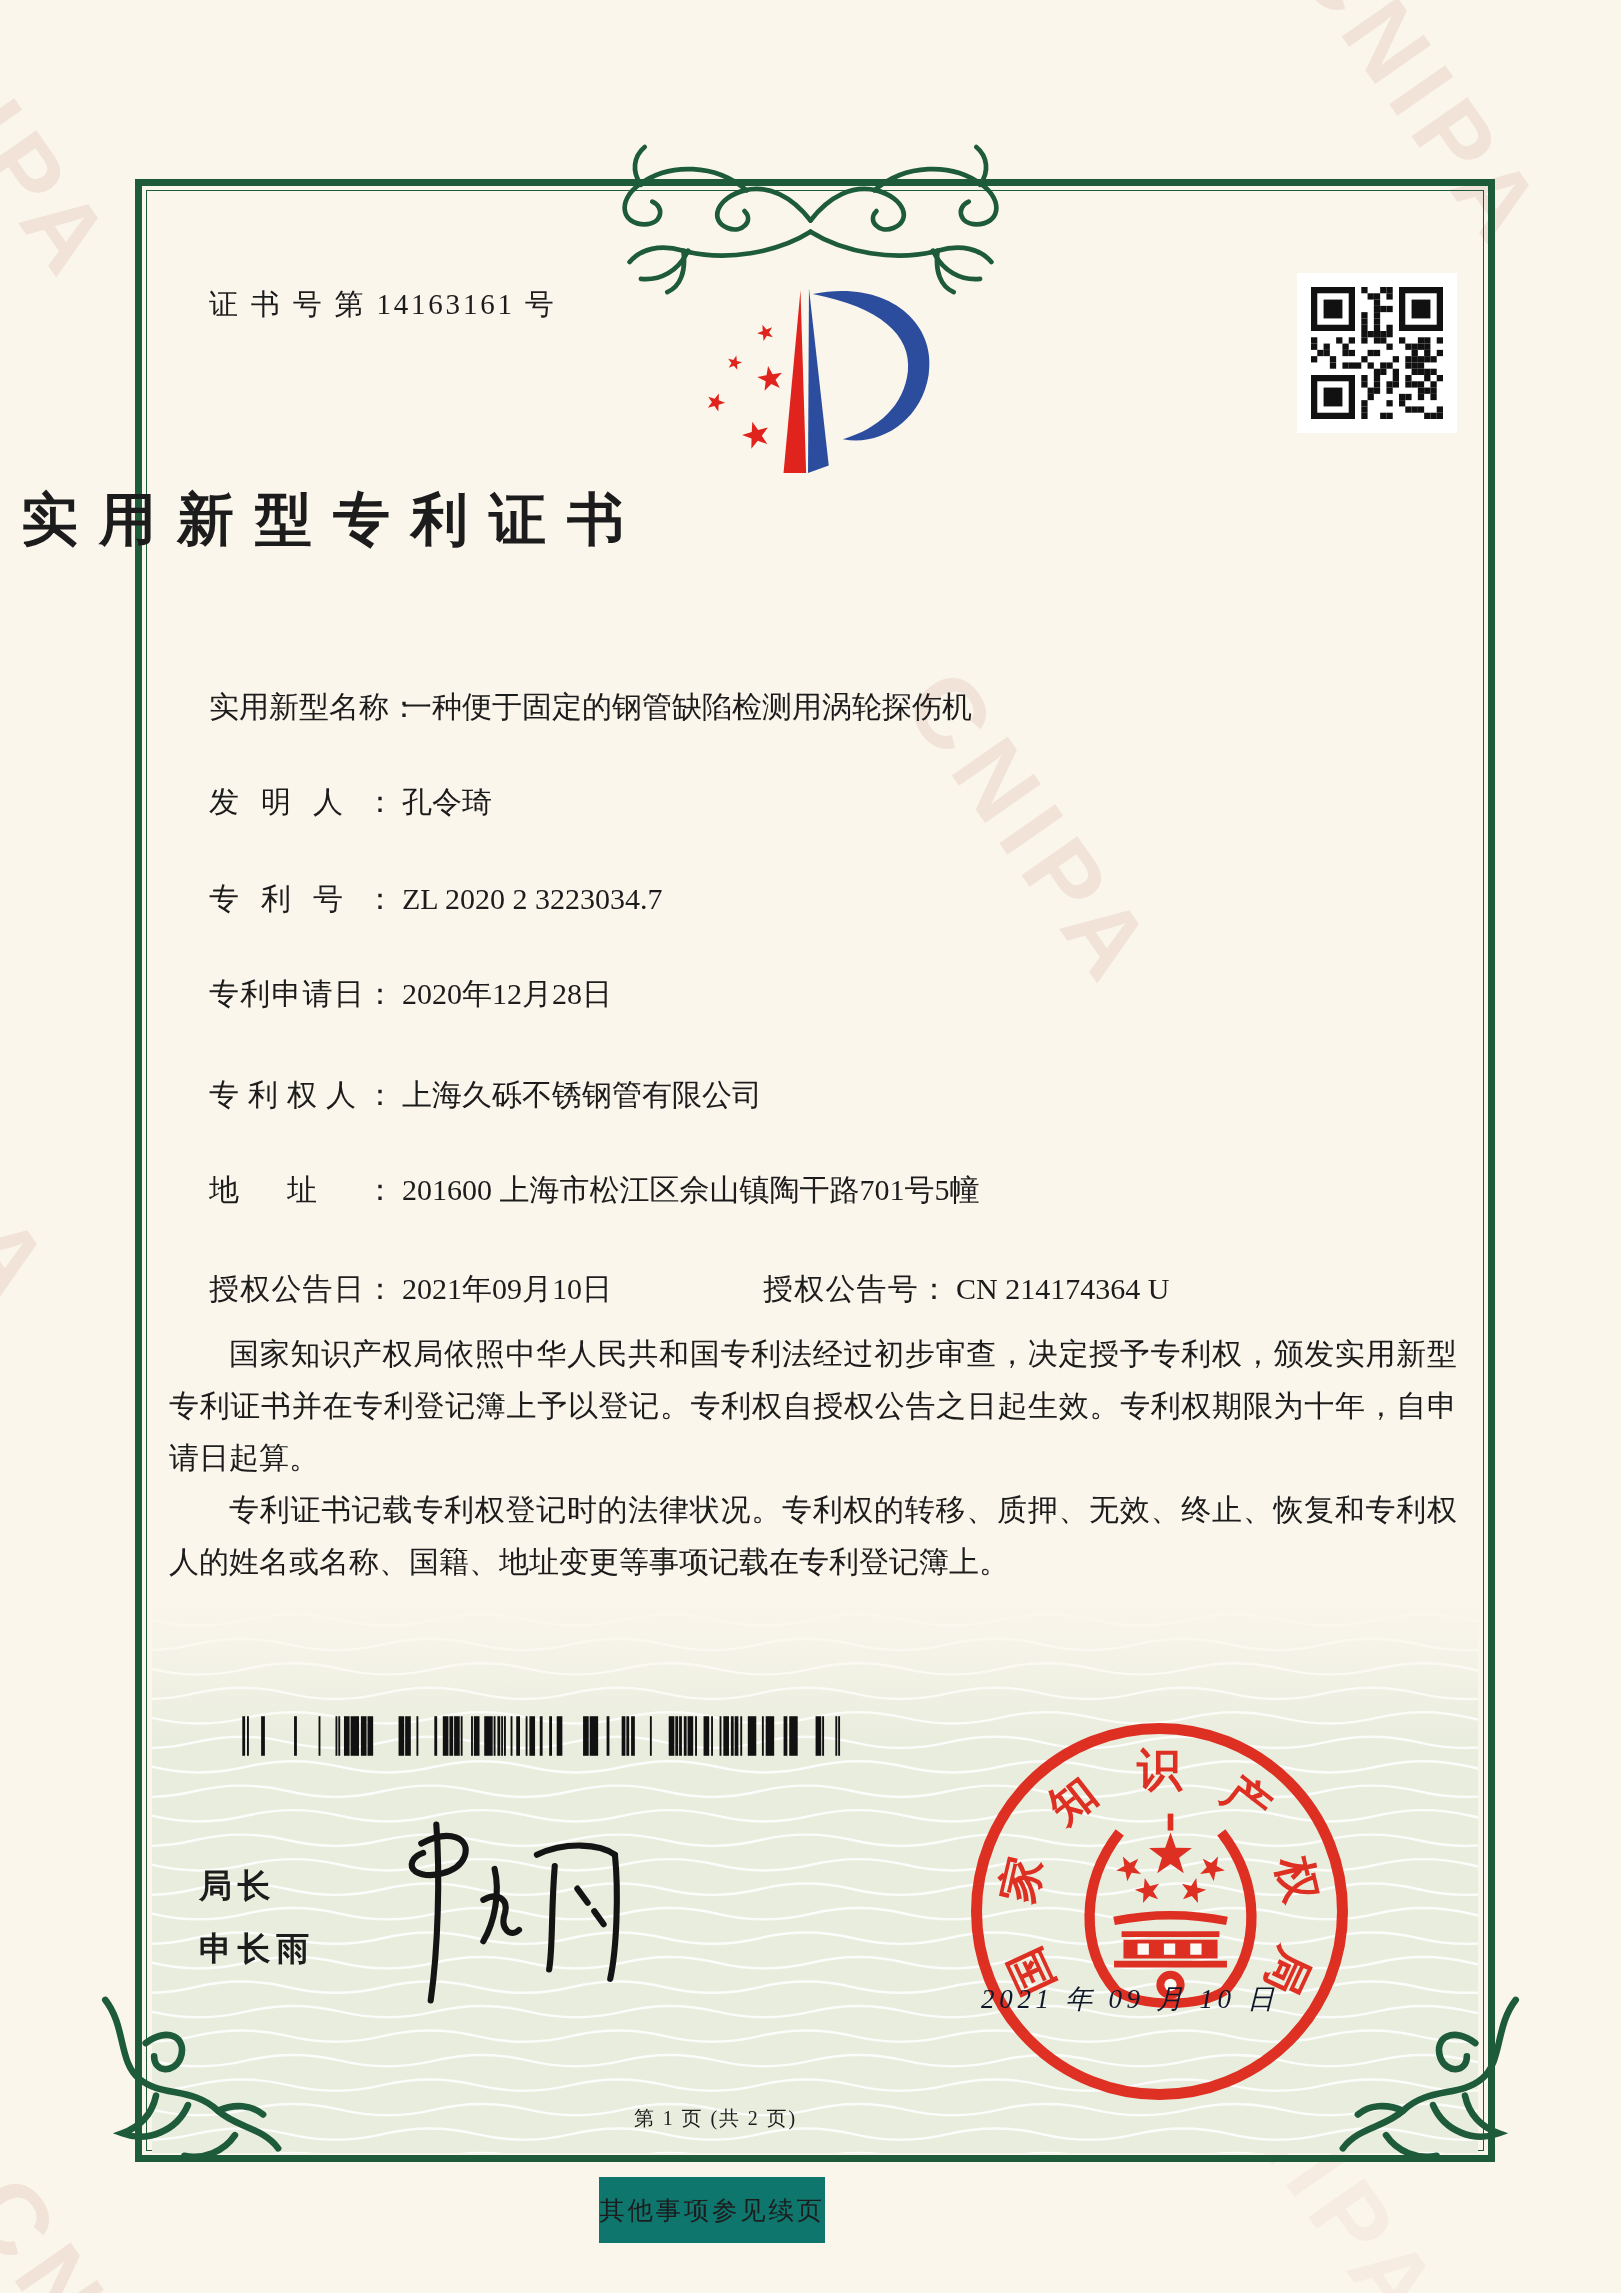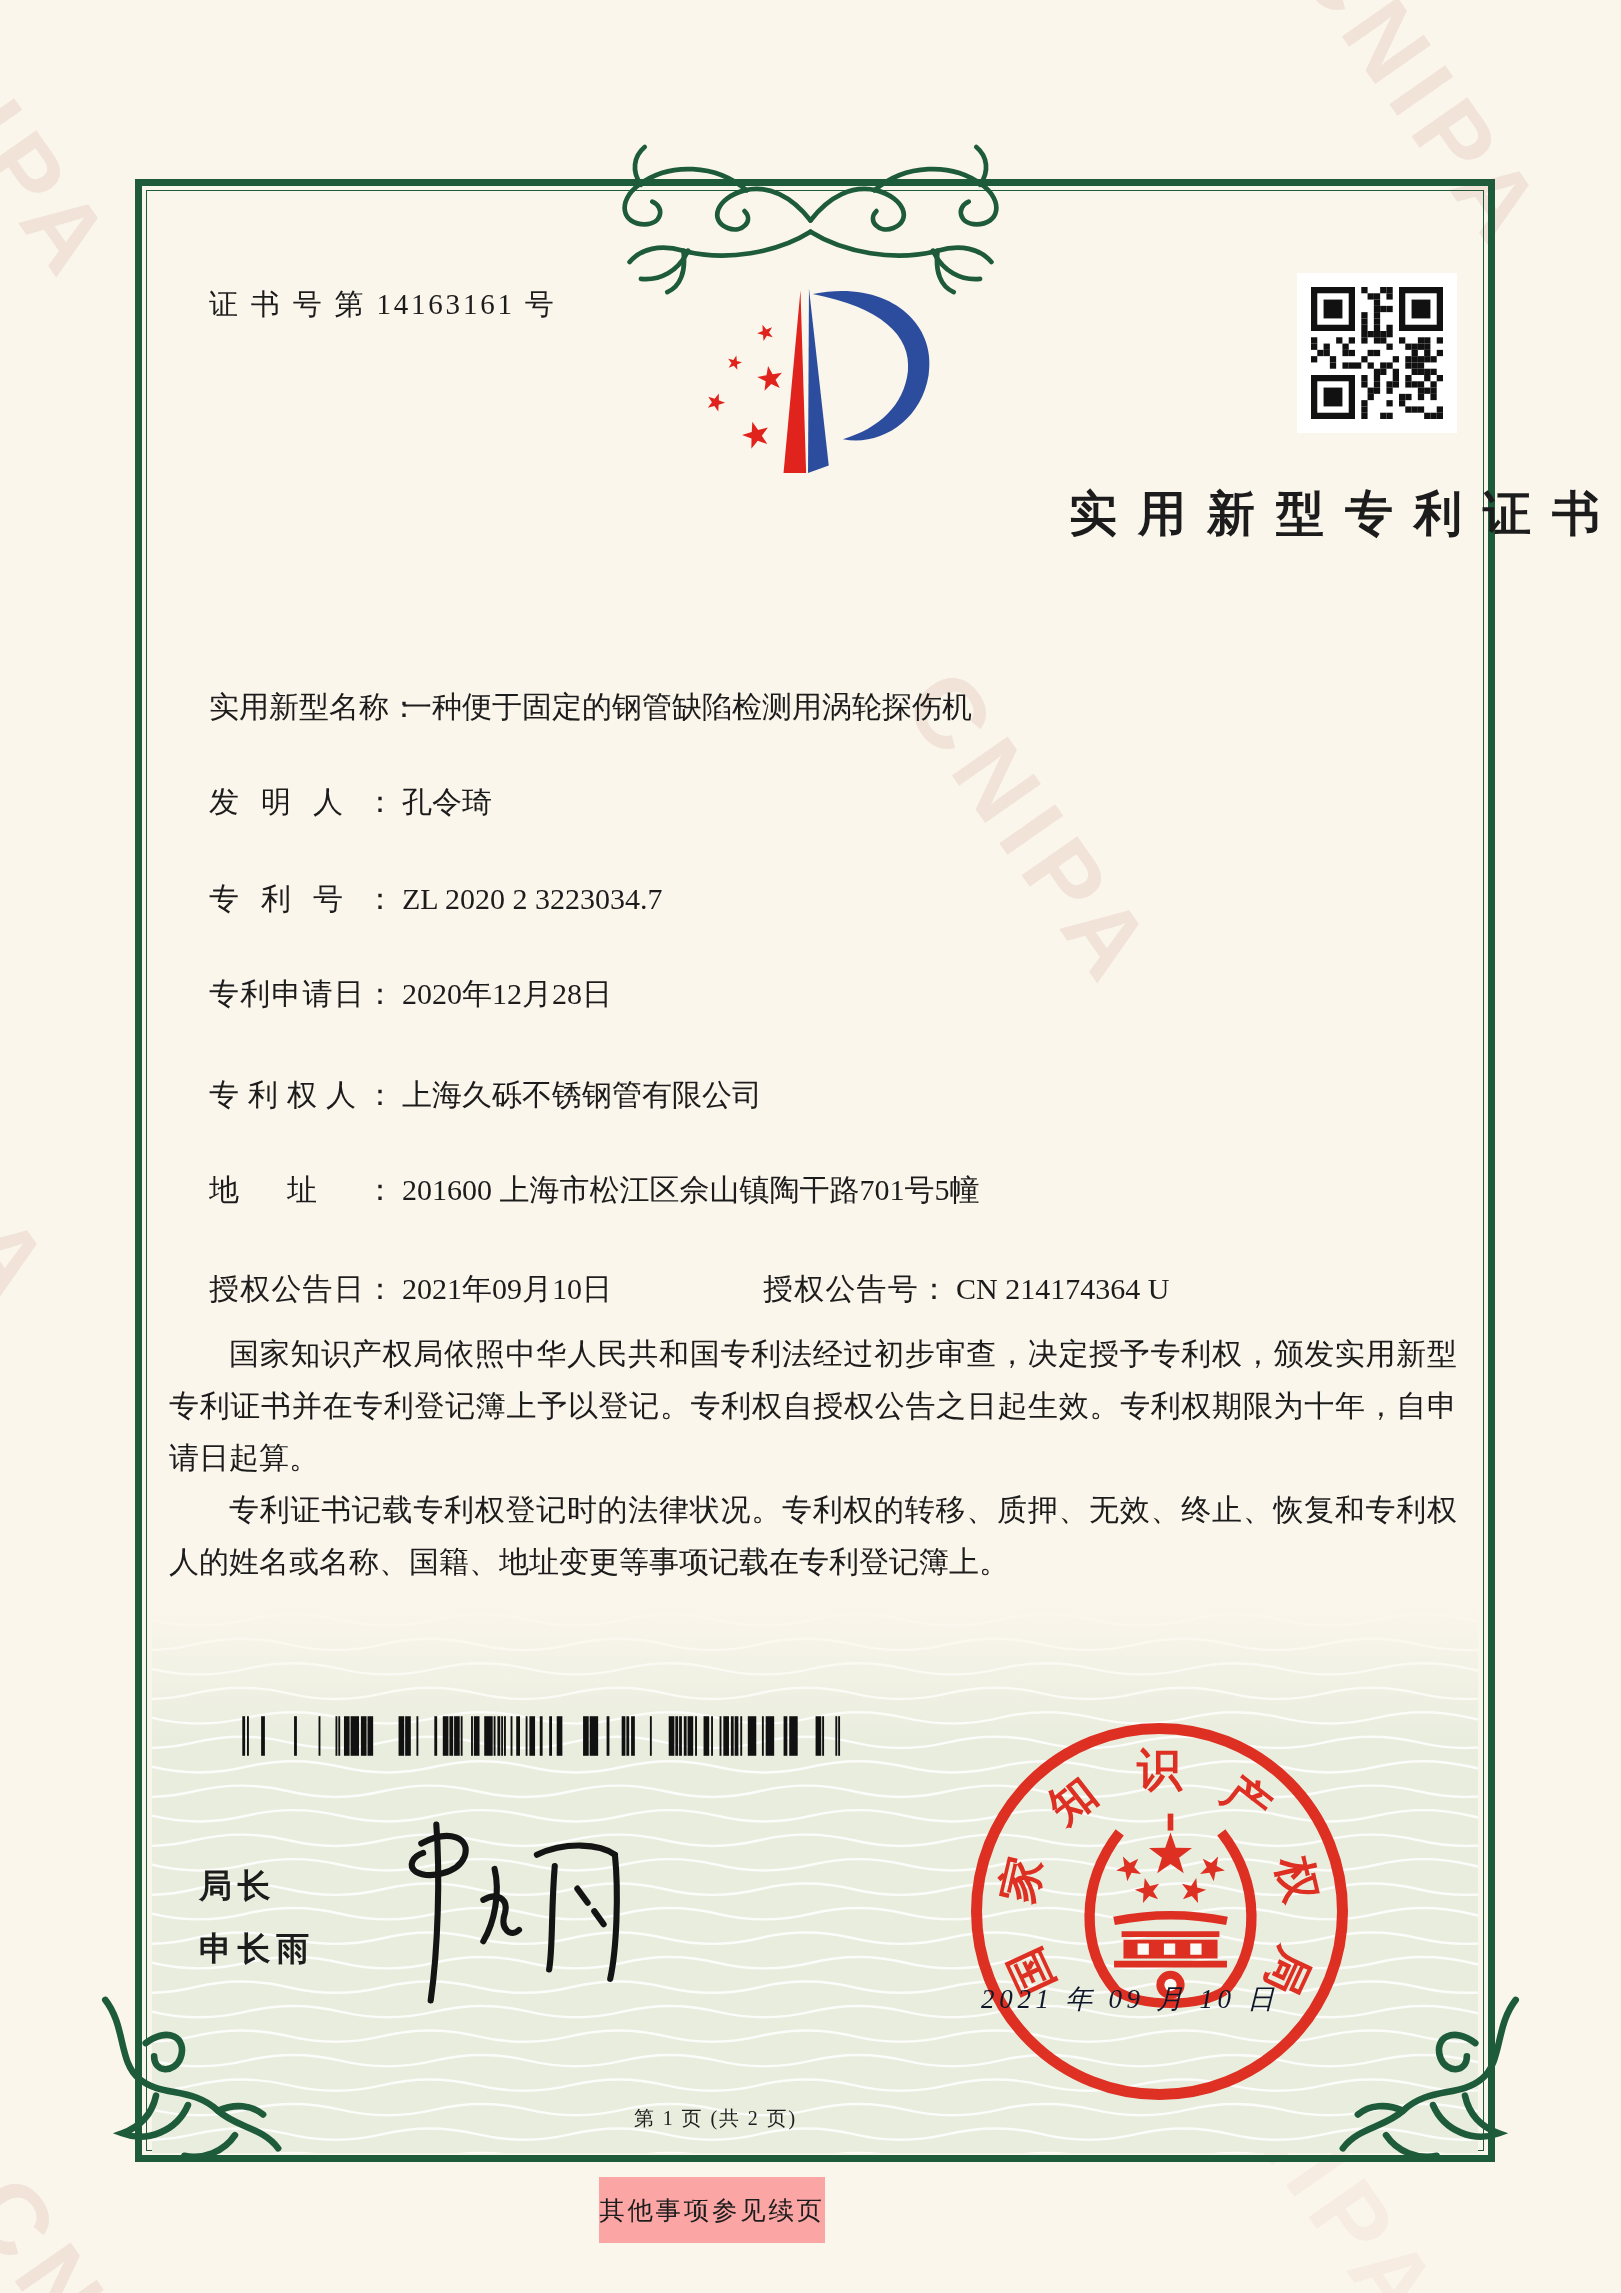--- a/index.html
+++ b/index.html
@@ -26,22 +26,22 @@
   .ornament{position:absolute;}
   .orn-top{left:575px;top:130px;}
   .orn-bl{left:94px;top:1994px;}
   .orn-br{left:1325px;top:1994px;}
 
   .certno{position:absolute;left:209px;top:285px;font-size:29px;letter-spacing:2.8px;white-space:nowrap;}
   .logo{position:absolute;left:694px;top:279px;}
   .qrbox{position:absolute;left:1297px;top:273px;width:160px;height:160px;background:#fff;}
   .qrbox svg{position:absolute;left:14px;top:14px;}
 
-  .title{position:absolute;left:0;top:482px;width:1621px;text-align:right;
-         font-size:48px;font-weight:700;letter-spacing:21px;text-indent:21px;white-space:nowrap;}
+  .title{position:absolute;left:0;top:482px;width:1621px;text-align:left;
+         font-size:57px;font-weight:700;letter-spacing:21px;text-indent:21px;white-space:nowrap;}
 
   .row{position:absolute;left:209px;font-size:30px;white-space:nowrap;}
   .r1{top:687px}.r2{top:782px}.r3{top:879px}.r4{top:974px}.r5{top:1075px}.r6{top:1170px}
   .rowg{top:1269px}
   .flabel{display:inline-block;width:186px;text-align:justify;text-align-last:justify;}
   .fval{margin-left:7px;}
   .gright{position:absolute;left:554px;top:0;white-space:nowrap;}
 
   .para{position:absolute;left:169px;width:1288px;font-size:30px;line-height:52px;
         text-align:justify;text-indent:60px;}
@@ -64,21 +64,21 @@
   .sc3{transform:rotate(-38deg)  translateY(-141px)}
   .sc4{transform:rotate(0deg)    translateY(-141px)}
   .sc5{transform:rotate(38deg)   translateY(-141px)}
   .sc6{transform:rotate(77deg)   translateY(-141px)}
   .sc7{transform:rotate(115deg)  translateY(-141px)}
   .emblem{position:absolute;left:85px;top:72px;}
   .sealdate{position:absolute;left:981px;top:1981px;font-size:27px;letter-spacing:4.7px;
             color:#0f172a;z-index:5;white-space:nowrap;font-style:italic;}
 
   .pageno{position:absolute;left:0;top:2105px;width:1431px;text-align:center;font-size:20px;letter-spacing:1.9px;}
-  .contnote{position:absolute;left:599px;top:2177px;width:226px;height:66px;background:#fca5a5;
+  .contnote{position:absolute;left:599px;top:2177px;width:226px;height:66px;background:#0f766e;
             font-size:25.4px;letter-spacing:2.8px;text-align:center;line-height:66px;white-space:nowrap;}
 </style>
 </head>
 <body>
 
 <div class="page">
 
   <svg width="0" height="0" style="position:absolute">
     <defs>
       <path id="st" d="M0,-10 L2.35,-3.24 L9.51,-3.09 L3.8,1.24 L5.88,8.09 L0,4 L-5.88,8.09 L-3.8,1.24 L-9.51,-3.09 L-2.35,-3.24 Z"></path>

